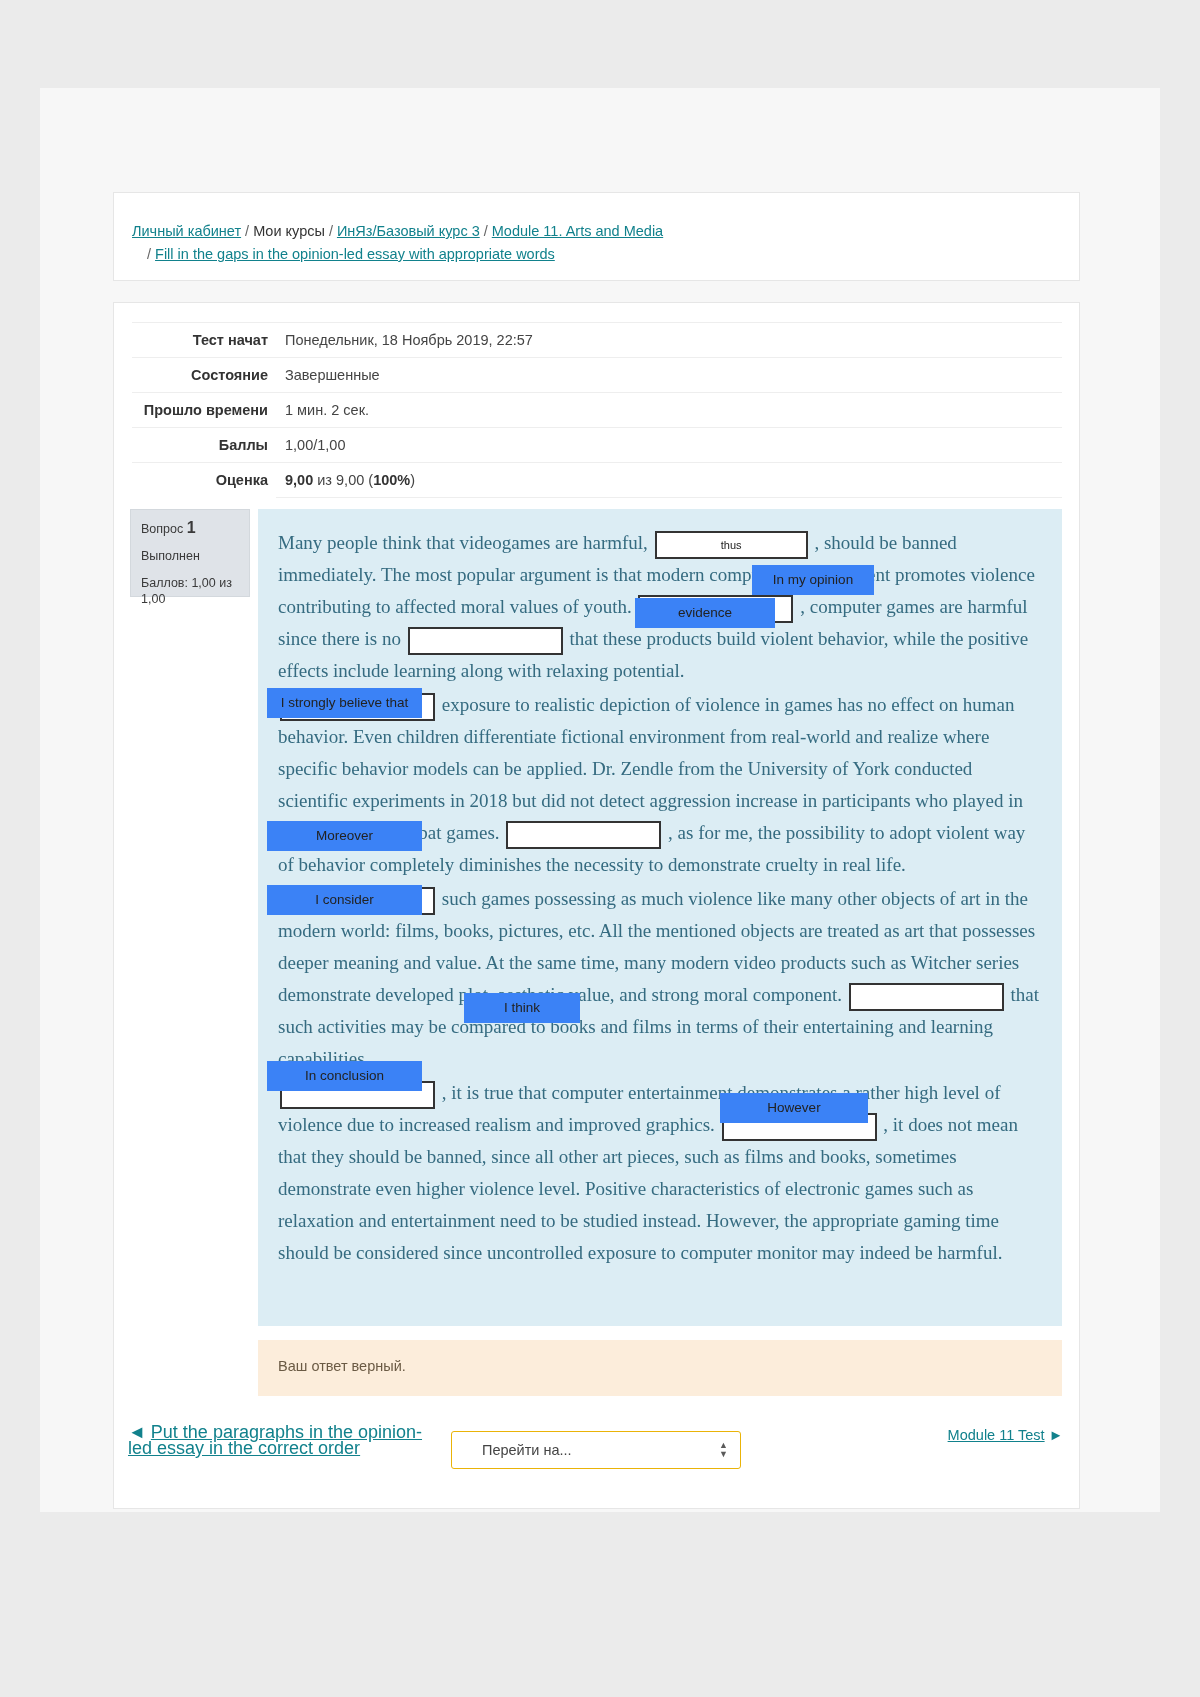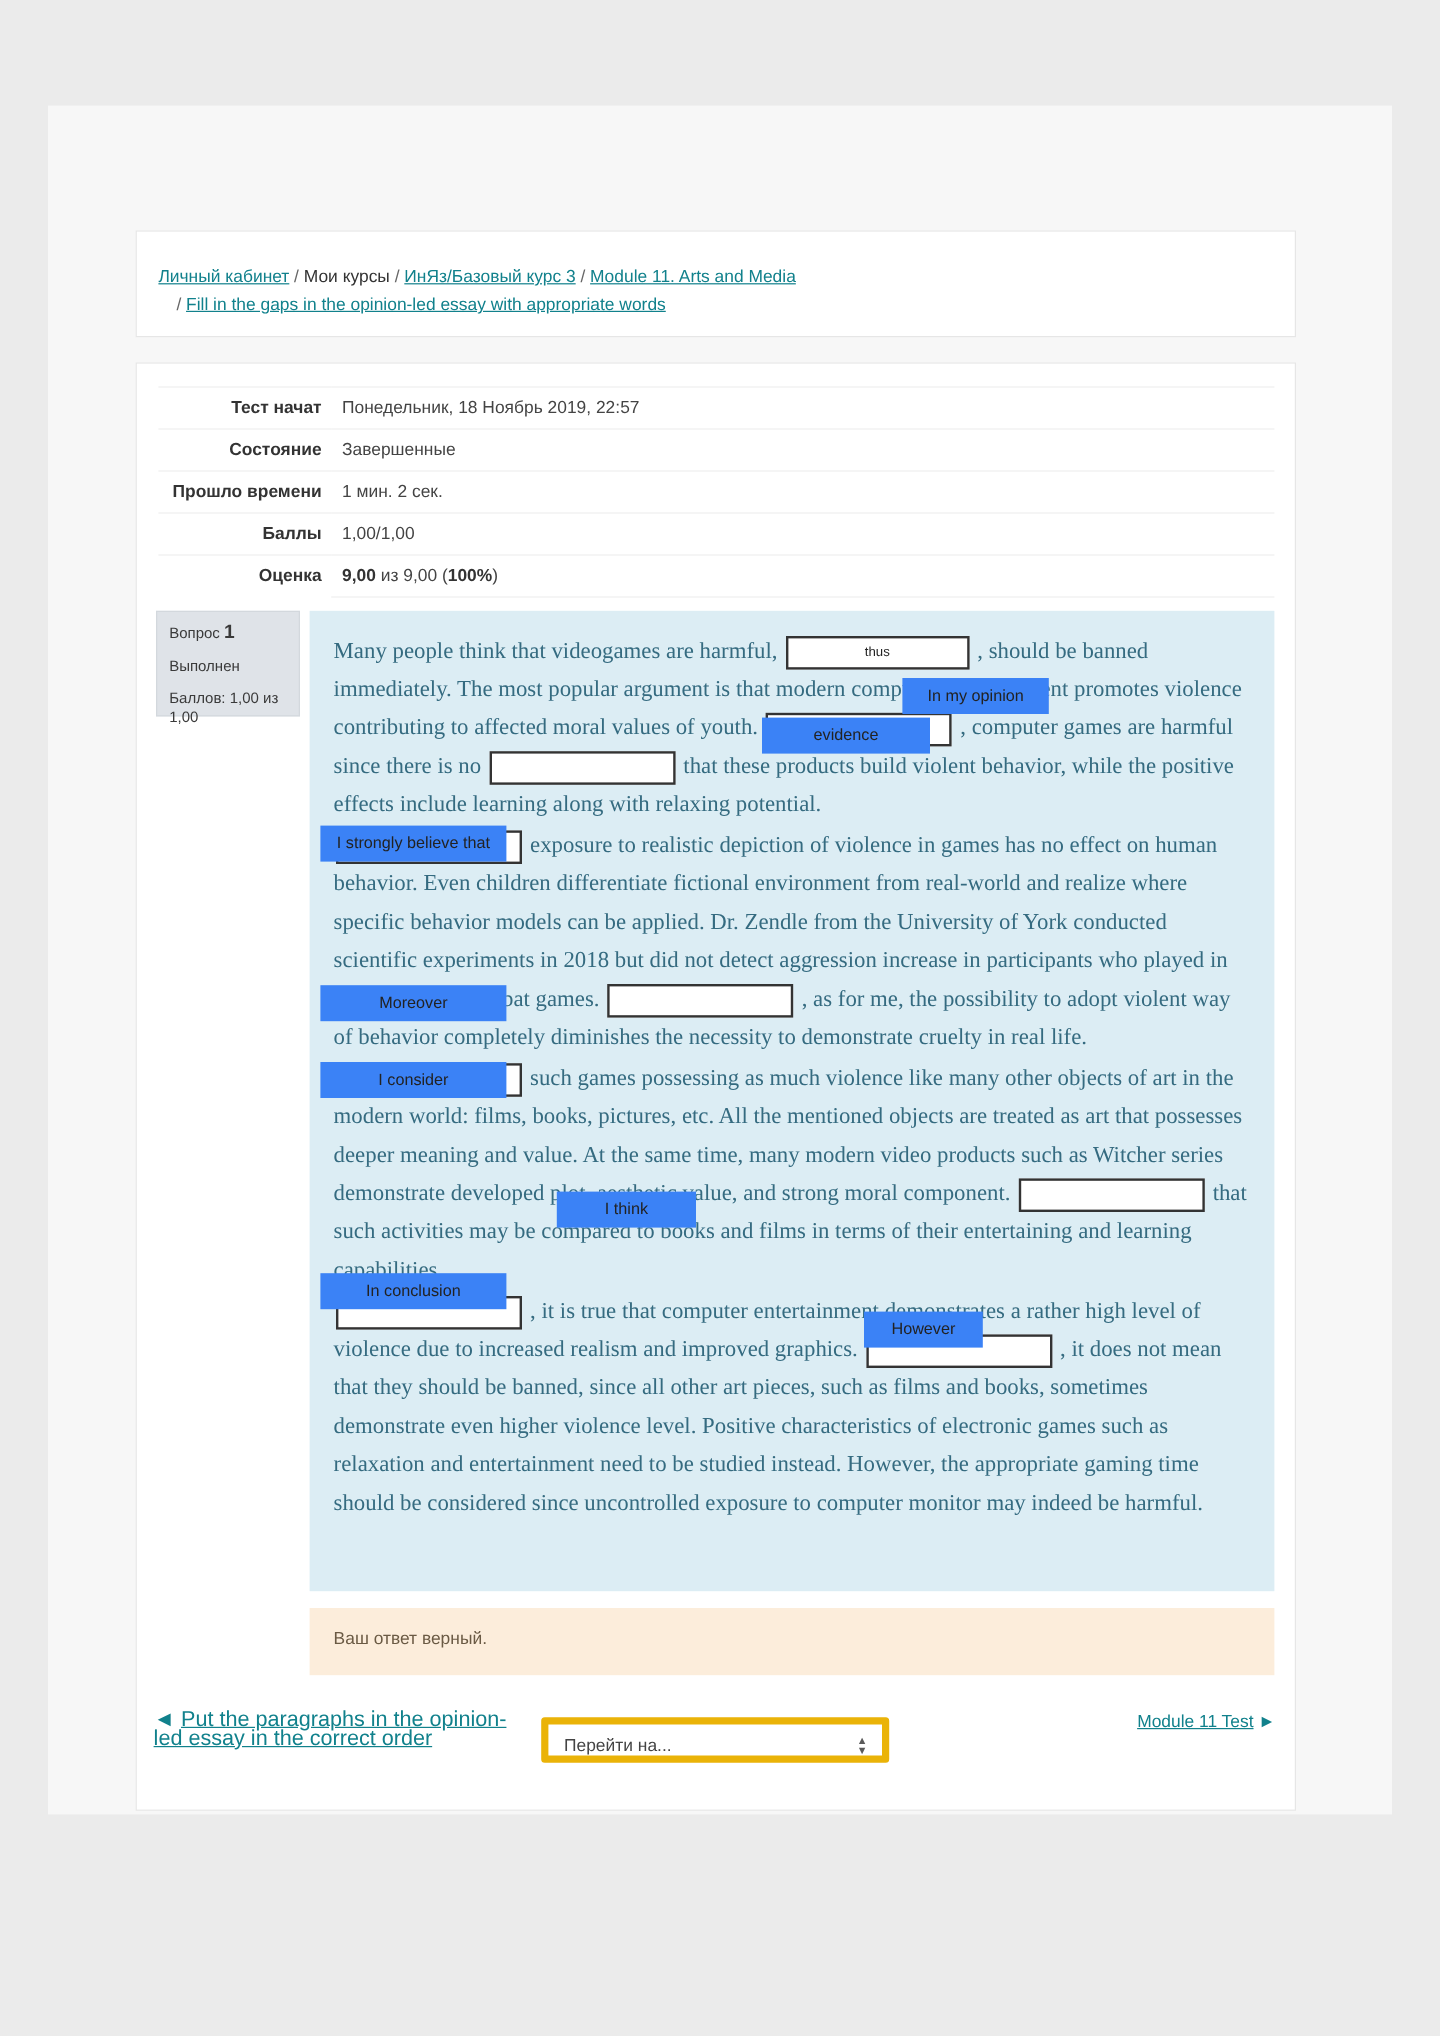--- a/index.html
+++ b/index.html
@@ -185,26 +185,26 @@
   .nav-next a { color:#11818c; text-decoration:underline; }
 
   .jump-wrap {
     position:absolute;
     left:337px; top:11px;
     width:290px; height:38px;
   }
   .jump {
     width:290px; height:38px;
     background:#ffffff;
-    border:6px solid #eab308;
+    border:1px solid #eab308;
     border-radius:3px;
     font-family:"Liberation Sans", sans-serif;
     font-size:14.5px;
     color:#444;
-    padding:0 30px 0 13px;
+    padding:0 30px 0 30px;
     line-height:36px;
     position:relative;
   }
   .jump .arrows {
     position:absolute;
     right:11px; top:9px;
     width:10px; height:20px;
     color:#5a5a5a;
     font-size:9px;
     line-height:9px;
@@ -290,21 +290,21 @@
           <span>, it does not mean that they should be banned, since all other art pieces, such as films and books, sometimes demonstrate even higher violence level. Positive characteristics of electronic games such as relaxation and entertainment need to be studied instead. However, the appropriate gaming time should be considered since uncontrolled exposure to computer monitor may indeed be harmful.</span>
         </p>
 
         <span class="chip" style="left:494px; top:56px; width:122px;">In my opinion</span>
         <span class="chip" style="left:377px; top:89px; width:140px;">evidence</span>
         <span class="chip" style="left:9px; top:179px; width:155px;">I strongly believe that</span>
         <span class="chip" style="left:9px; top:312px; width:155px;">Moreover</span>
         <span class="chip" style="left:9px; top:376px; width:155px;">I consider</span>
         <span class="chip" style="left:206px; top:484px; width:116px;">I think</span>
         <span class="chip" style="left:9px; top:552px; width:155px;">In conclusion</span>
-        <span class="chip" style="left:462px; top:584px; width:99px;">However</span>
+        <span class="chip" style="left:462px; top:584px; width:148px;">However</span>
       </div>
     </div>
 
     <div class="feedback">
       <span>Ваш ответ верный.</span>
     </div>
 
     <div class="navbar">
       <div class="nav-prev">
         <span>◄</span>

